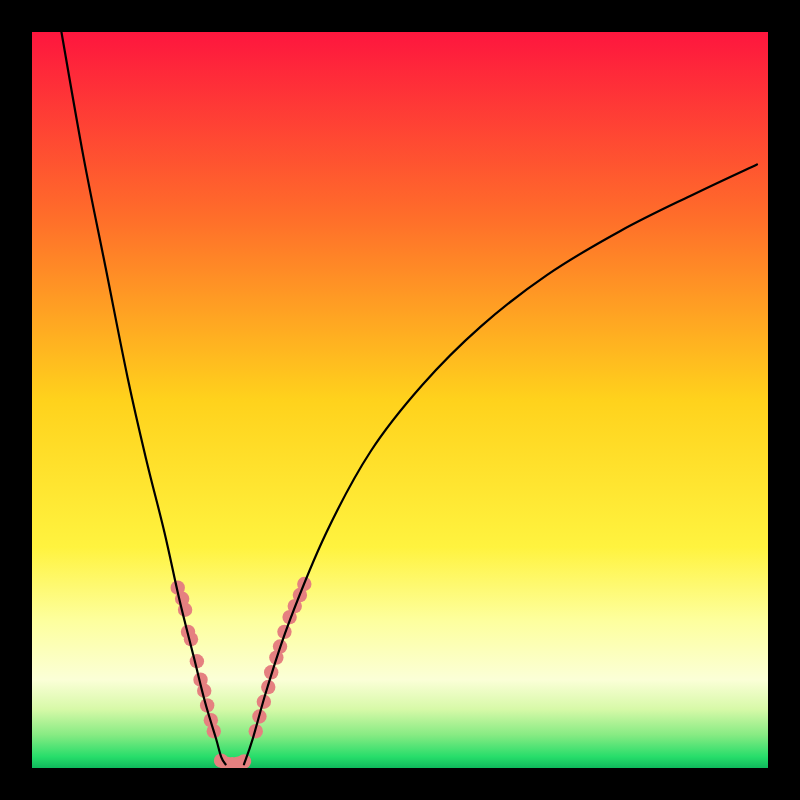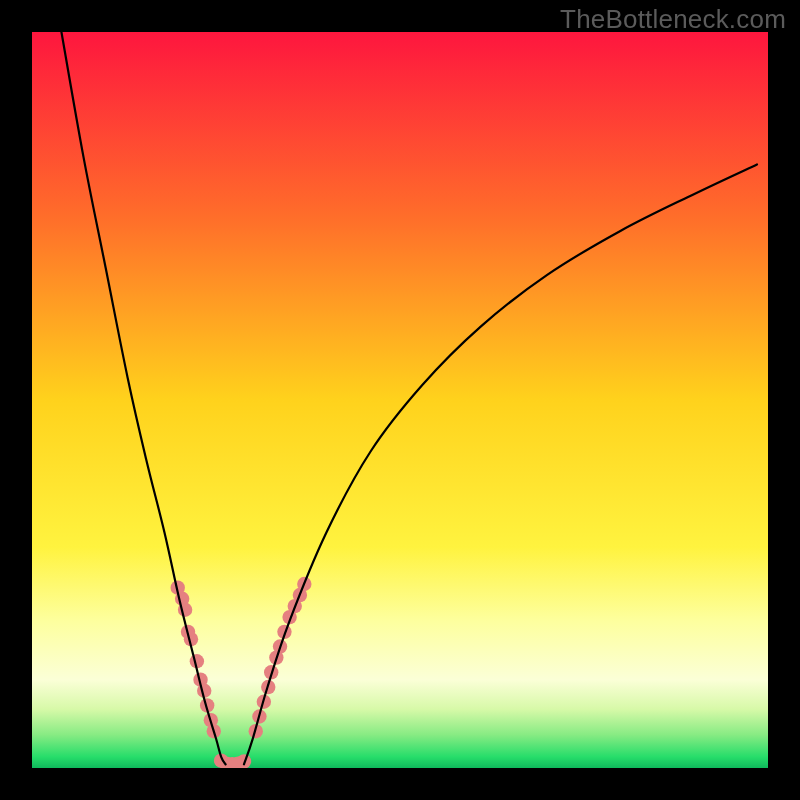--- a/index.html
+++ b/index.html
@@ -105,14 +105,13 @@
           <circle cx="262.752" cy="574.08" r="7.2" fill="#e58080"></circle>
           <circle cx="267.904" cy="563.04" r="7.2" fill="#e58080"></circle>
           <circle cx="272.32" cy="552" r="7.2" fill="#e58080"></circle>
         </g>
       <path id="curve-left" fill="none" stroke-width="2.2" stroke-linecap="round" stroke="#000000" d="M 29.44,0 C 33.4144,22.5216 43.571200000000005,82.72640000000001 51.52,125.12 C 59.4688,167.5136 65.6512,195.77599999999998 73.60000000000001,235.51999999999998 C 81.54880000000001,275.26399999999995 88.3936,311.4752 95.68,345.91999999999996 C 102.96640000000001,380.36479999999995 107.456,399.0592 114.08,426.88 C 120.704,454.7008 126.51839999999999,475.3088 132.48,500.48 C 138.4416,525.6512 141.9008,544.1984 147.20000000000002,566.72 C 152.49920000000003,589.2416000000001 157.2832,607.0528 161.92,625.6 C 166.55679999999998,644.1472 168.98559999999998,655.1872 172.95999999999998,669.76 C 176.93439999999998,684.3328 181.08544,696.6239999999999 184,706.56 C 186.91456,716.496 187.42976000000002,720.3232 189.15200000000002,724.96 C 190.87424000000001,729.5968 192.77312,730.9952000000001 193.568,732.32"></path>
       <path id="curve-right" fill="none" stroke-width="2.2" stroke-linecap="round" stroke="#000000" d="M 211.96800000000002,732.32 C 213.55776,727.6832 216.56063999999998,720.4703999999999 220.79999999999998,706.56 C 225.03936,692.6496 228.89600000000002,676.2367999999999 235.52,655.04 C 242.144,633.8432 247.00159999999997,616.6207999999999 257.59999999999997,588.8 C 268.1984,560.9792 279.8272,530.9504000000001 294.40000000000003,500.48 C 308.97280000000006,470.00960000000003 321.3376,446.01599999999996 338.56,419.52 C 355.7824,393.024 370.208,375.80159999999995 390.08000000000004,353.28 C 409.95200000000006,330.7584 426.4384,314.27200000000005 448.96,294.40000000000003 C 471.48159999999996,274.528 490.02879999999993,260.1024 515.1999999999999,242.88 C 540.3711999999999,225.6576 562.3040000000001,213.29280000000003 588.8000000000001,198.72000000000003 C 615.296,184.14720000000003 637.8912,173.84319999999997 662.4,161.91999999999996 C 686.9087999999999,149.99679999999995 713.6992,137.7792 724.96,132.48000000000002"></path>
     </svg>
 
   </div>
 
-  <div class="watermark">TheBottleneck.com</div>
 </div>
 
 </body></html>

